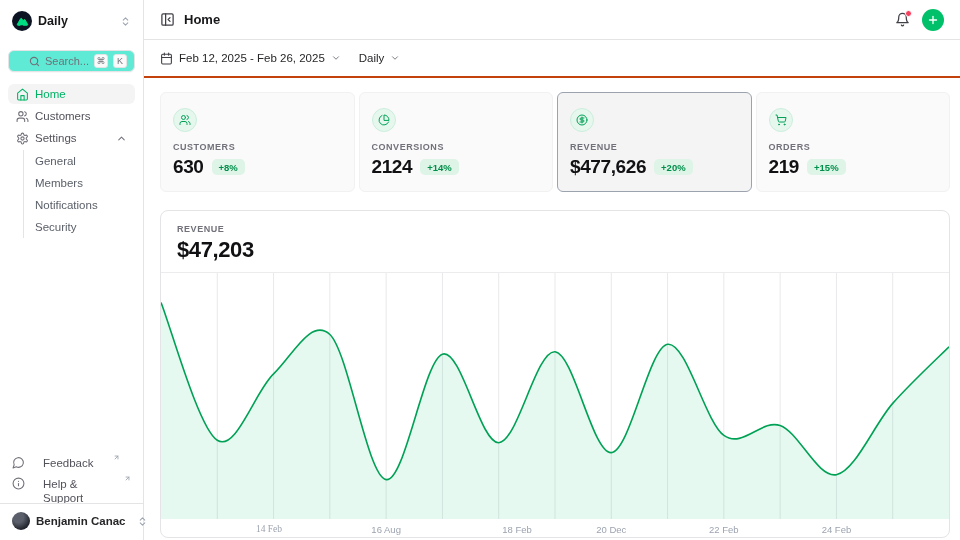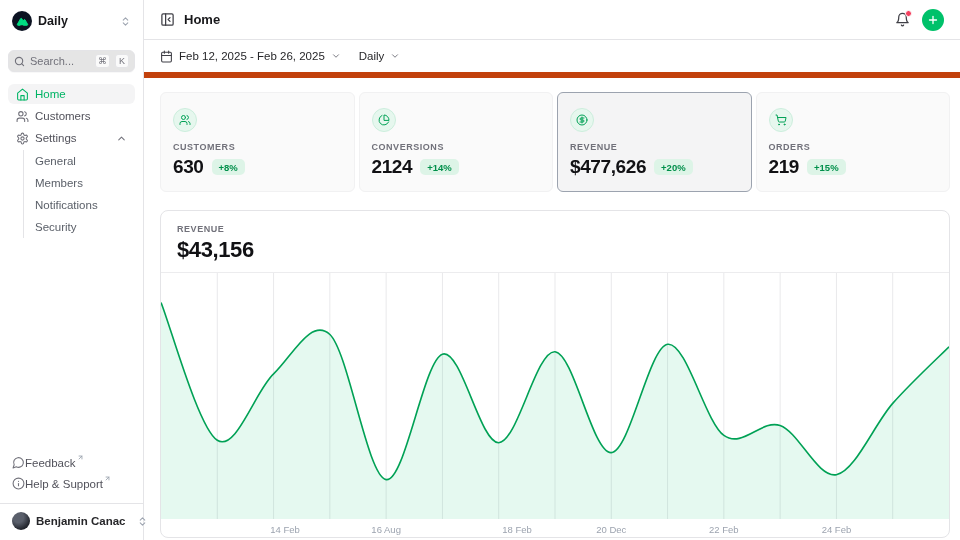--- a/index.html
+++ b/index.html
@@ -19,22 +19,22 @@
   }
   .team-row { display:flex; align-items:center; gap:6px; padding: 2px 4px; height: 26px; cursor:pointer; }
   .nuxt-logo { width: 20px; height: 20px; border-radius: 50%; background:#0c1322; display:flex; align-items:center; justify-content:center; flex:none; }
   .team-name { font-size: 12.5px; font-weight: 700; color:#18181b; }
   .spacer-x { flex: 1; }
   .icon-muted { color:#9ca3af; }
   .icon-gray { color:#71717a; }
 
   .search-box {
     margin-top: 16px; height: 22px; border: 1px solid #e4e4e7; border-radius: 6px;
-    background: #e5e5e5; box-shadow: 0 1px 1px rgba(0,0,0,.03);
-    display: flex; align-items: center; gap: 5px; padding: 0 5px; cursor:text;
+    background: #5eead4; box-shadow: 0 1px 1px rgba(0,0,0,.03);
+    display: flex; align-items: center; gap: 5px; padding: 0 20px; cursor:text;
   }
   .search-text { font-size: 11px; color: #71717a; flex: 1; }
   .kbd {
     min-width: 14px; height: 14px; padding: 0 2px; border: 1px solid #e4e4e7; border-radius: 3px;
     background: #fafafa; font-size: 9px; color: #71717a;
     display: flex; align-items: center; justify-content: center;
   }
   .nav { margin-top: 12px; display: flex; flex-direction: column; gap: 2px; }
   .nav-item {
     height: 20px; display: flex; align-items: center; gap: 6px; padding: 0 8px;
@@ -46,21 +46,21 @@
   .nav-badge {
     margin-left: auto; min-width: 15px; height: 15px; padding: 0 3px;
     border: 1px solid #e4e4e7; border-radius: 4px; background: #fff;
     font-size: 9.5px; color: #52525b; display: flex; align-items: center; justify-content: center;
   }
   .nav-caret { margin-left: auto; color: #71717a; }
   .subtree { margin-left: 15px; border-left: 1px solid #e4e4e7; padding-left: 11px; display:flex; flex-direction:column; }
   .sub-item { height: 22px; display: flex; align-items: center; font-size: 11.5px; color: #5b6069; border-radius: 6px; cursor: pointer; }
 
   .side-spacer { flex: 1; }
-  .foot-link { height: 21px; display: flex; align-items: flex-start; gap: 0; padding: 2px 4px; font-size: 11.5px; color: #52525b; cursor: pointer; }
+  .foot-link { height: 21px; display: flex; align-items: flex-start; gap: 18px; padding: 2px 4px; font-size: 11.5px; color: #52525b; cursor: pointer; }
   .foot-link .lbl { line-height: 14px; }
   .ext-arrow { color:#9ca3af; margin-left: 1px; margin-top: -2px; }
   .side-divider { border-top: 1px solid #e4e4e7; margin: 7px -8px 0 -8px; }
   .user-row { display: flex; align-items: center; gap: 6px; padding: 8px 4px 2px 4px; cursor: pointer; }
   .avatar { width: 18px; height: 18px; border-radius: 50%; flex:none;
     background: radial-gradient(circle at 35% 30%, #5a5f6b 0 30%, #23262e 70%); }
   .user-name { font-size: 11.5px; font-weight: 600; color: #27272a; white-space: nowrap; }
 
   
   .header {
@@ -71,21 +71,21 @@
   .page-title { font-size: 13px; font-weight: 700; color: #18181b; }
   .header-right { margin-left: auto; display: flex; align-items: center; gap: 12px; }
   .bell-wrap { position: relative; color: #3f3f46; cursor: pointer; display:flex; }
   .bell-dot { position: absolute; right: -2px; top: -2px; width: 7px; height: 7px; border-radius: 50%; background: #f43f5e; border: 1px solid #fff; }
   .add-btn { width: 22px; height: 22px; border-radius: 50%; background: #00c16a; border:none; color: #fff;
     display: flex; align-items: center; justify-content: center; cursor: pointer; }
 
   
   .toolbar {
     position: absolute; left: 144px; top: 40px; right: 0; height: 38px;
-    border-bottom: 6px solid #c2410c; display: flex; align-items: center; gap: 18px; padding: 0 16px;
+    border-bottom: 2px solid #c2410c; display: flex; align-items: center; gap: 18px; padding: 0 16px;
   }
   .tb-btn { display: flex; align-items: center; gap: 6px; font-size: 11.5px; font-weight: 500; color: #27272a; cursor: pointer; }
   .tb-btn .cal { color: #3f3f46; }
   .tb-caret { color: #71717a; }
 
   
   .content { position: absolute; left: 144px; top: 78px; right: 0; bottom: 0; padding: 14px 10px 0 16px; }
 
   .stats { display: flex; gap: 4px; }
   .stat-card {
@@ -354,21 +354,21 @@
         <span class="stat-value">219</span>
         <span class="stat-badge">+15%</span>
       </div>
     </div>
 
   </div>
 
   <div class="chart-card">
     <div class="chart-head">
       <div class="chart-label">REVENUE</div>
-      <div class="chart-value">$43,156</div>
+      <div class="chart-value">$47,203</div>
     </div>
     <div class="plot">
       <svg id="chart-svg" viewBox="0 0 788 246" width="788" height="246">
           <line x1="56.285714285714285" x2="56.285714285714285" y1="0" y2="246" stroke="#e9e9eb" stroke-width="1"></line>
           <line x1="112.57142857142857" x2="112.57142857142857" y1="0" y2="246" stroke="#e9e9eb" stroke-width="1"></line>
           <line x1="168.85714285714286" x2="168.85714285714286" y1="0" y2="246" stroke="#e9e9eb" stroke-width="1"></line>
           <line x1="225.14285714285714" x2="225.14285714285714" y1="0" y2="246" stroke="#e9e9eb" stroke-width="1"></line>
           <line x1="281.42857142857144" x2="281.42857142857144" y1="0" y2="246" stroke="#e9e9eb" stroke-width="1"></line>
           <line x1="337.7142857142857" x2="337.7142857142857" y1="0" y2="246" stroke="#e9e9eb" stroke-width="1"></line>
           <line x1="394" x2="394" y1="0" y2="246" stroke="#e9e9eb" stroke-width="1"></line>
@@ -376,21 +376,21 @@
           <line x1="506.57142857142856" x2="506.57142857142856" y1="0" y2="246" stroke="#e9e9eb" stroke-width="1"></line>
           <line x1="562.8571428571429" x2="562.8571428571429" y1="0" y2="246" stroke="#e9e9eb" stroke-width="1"></line>
           <line x1="619.1428571428571" x2="619.1428571428571" y1="0" y2="246" stroke="#e9e9eb" stroke-width="1"></line>
           <line x1="675.4285714285714" x2="675.4285714285714" y1="0" y2="246" stroke="#e9e9eb" stroke-width="1"></line>
           <line x1="731.7142857142857" x2="731.7142857142857" y1="0" y2="246" stroke="#e9e9eb" stroke-width="1"></line>
           <path d="M0,29.52000000000001C9.4,52.5 37.5,155.4 56.3,167.3C75.0,179.2 93.8,118.5 112.6,100.9C131.3,83.2 150.1,43.9 168.9,61.5C187.6,79.1 206.4,203.4 225.1,206.6C243.9,209.9 262.7,87.3 281.4,81.2C300.2,75.0 319.0,170.2 337.7,169.7C356.5,169.3 375.2,77.1 394.0,78.7C412.8,80.4 431.5,180.8 450.3,179.6C469.0,178.3 487.8,74.2 506.6,71.3C525.3,68.5 544.1,148.8 562.9,162.4C581.6,175.9 600.4,146.0 619.1,152.5C637.9,159.1 656.7,205.4 675.4,201.7C694.2,198.0 713.0,151.7 731.7,130.4C750.5,109.1 778.6,83.2 788.0,73.8 L788,246 L0,246 Z" fill="rgba(0,193,106,0.10)" stroke="none"></path>
           <path d="M0,29.52000000000001C9.4,52.5 37.5,155.4 56.3,167.3C75.0,179.2 93.8,118.5 112.6,100.9C131.3,83.2 150.1,43.9 168.9,61.5C187.6,79.1 206.4,203.4 225.1,206.6C243.9,209.9 262.7,87.3 281.4,81.2C300.2,75.0 319.0,170.2 337.7,169.7C356.5,169.3 375.2,77.1 394.0,78.7C412.8,80.4 431.5,180.8 450.3,179.6C469.0,178.3 487.8,74.2 506.6,71.3C525.3,68.5 544.1,148.8 562.9,162.4C581.6,175.9 600.4,146.0 619.1,152.5C637.9,159.1 656.7,205.4 675.4,201.7C694.2,198.0 713.0,151.7 731.7,130.4C750.5,109.1 778.6,83.2 788.0,73.8" fill="none" stroke="#00a155" stroke-width="1.6"></path>
         </svg>
     </div>
     <div class="x-axis" id="x-axis">
-        <span class="x-tick" style="left: 124px;">14 Feb</span>
+        <span class="x-tick" style="left: 108px; font-family: Liberation Serif, serif;">14 Feb</span>
         <span class="x-tick" style="left: 225.143px;">16 Aug</span>
         <span class="x-tick" style="left: 356px;">18 Feb</span>
         <span class="x-tick" style="left: 450.286px;">20 Dec</span>
         <span class="x-tick" style="left: 562.857px;">22 Feb</span>
         <span class="x-tick" style="left: 675.429px;">24 Feb</span>
       </div>
   </div>
 
 </main>
 

